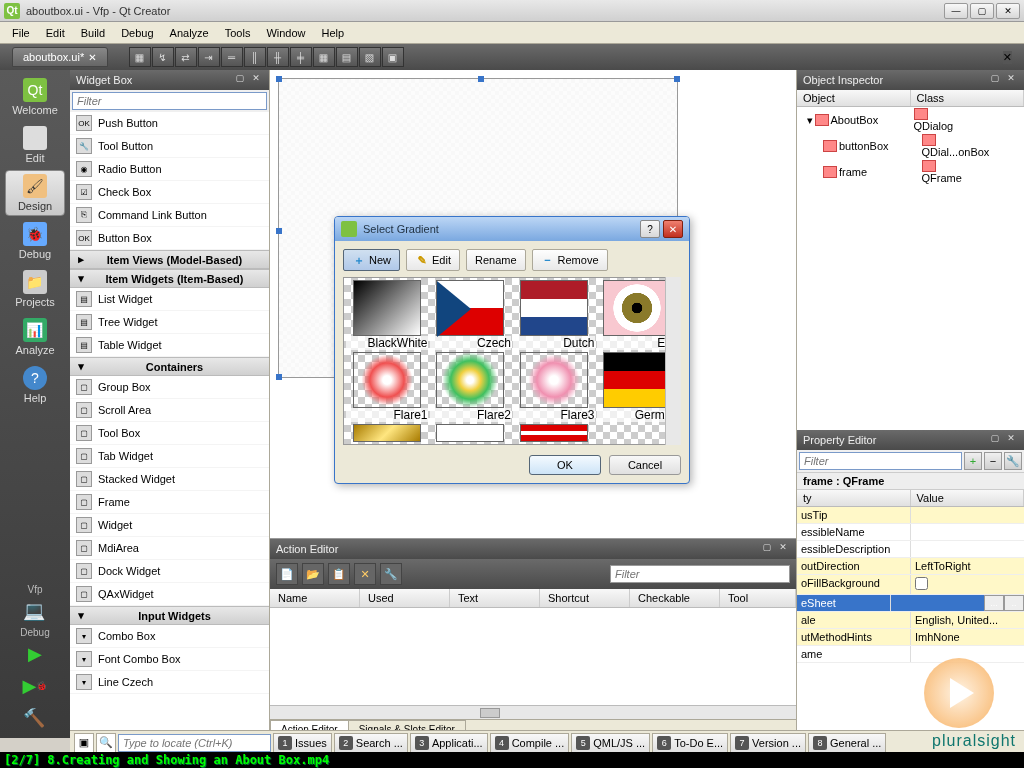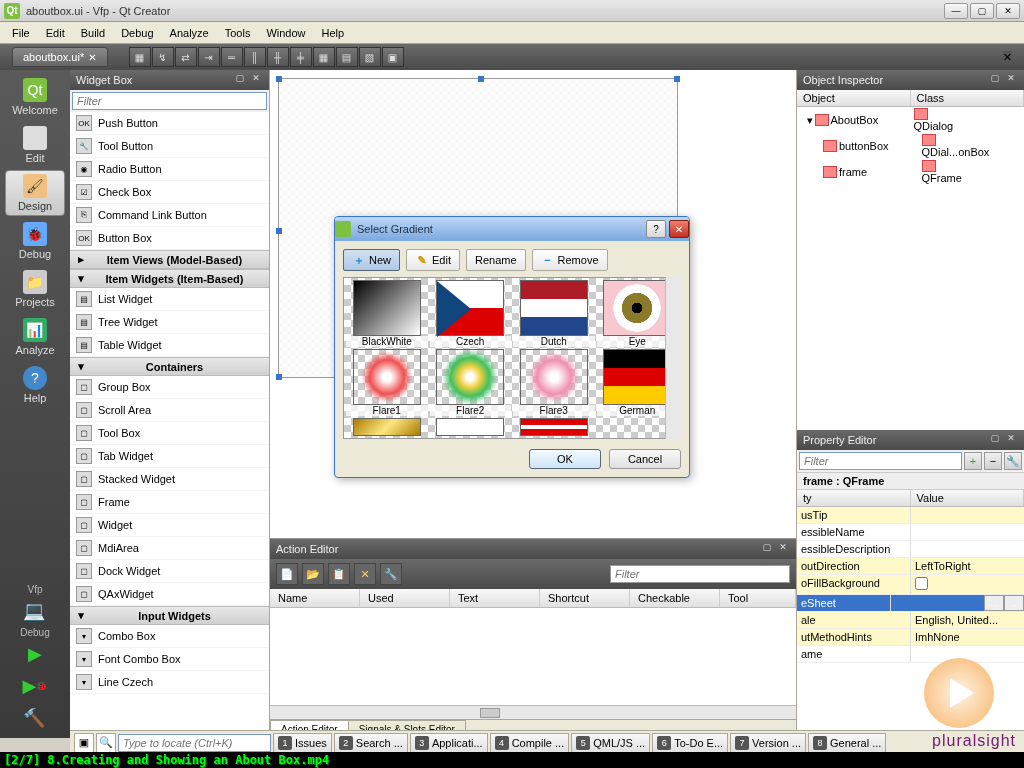--- a/index.html
+++ b/index.html
@@ -91,40 +91,40 @@
 .prop-row .dots { width:20px; flex:0 0 20px; background:#eee; border:1px solid #999; text-align:center; font-size:9px; }
 .locator-row { position:absolute; bottom:14px; left:70px; right:0; height:24px; background:#ece9d8; display:flex; align-items:center; padding:0 4px; gap:2px; border-top:1px solid #aca899; }
 .locator-row .loc-ic { width:20px; height:20px; border:1px solid #aca899; background:#fff; display:flex; align-items:center; justify-content:center; }
 .locator-row input { flex:0 0 150px; border:1px solid #7a9ac9; padding:2px 4px; font-style:italic; color:#888; }
 .status-tabs { display:flex; gap:2px; flex:1; overflow:hidden; }
 .status-tabs .st { display:flex; align-items:center; gap:3px; padding:2px 4px; border:1px solid #aca899; background:linear-gradient(#f8f8f8,#e0e0e0); white-space:nowrap; font-size:10px;}
 .status-tabs .st .n { background:#555; color:#fff; width:14px; height:14px; border-radius:2px; text-align:center; line-height:14px; font-size:9px;}
 
 
 .caption { position:absolute; bottom:0; left:0; right:0; height:16px; background:#000; color:#0f0; font-family:monospace; font-weight:bold; padding:0 4px; font-size:12px; text-shadow:1px 1px #063; display:flex; align-items:center; }
-.brand { position:absolute; right:8px; bottom:18px; color:#701a75; font-size:16px; letter-spacing:1px; }
+.brand { position:absolute; right:8px; bottom:18px; color:#0f766e; font-size:16px; letter-spacing:1px; }
 .playbtn { position:absolute; right:30px; bottom:40px; width:70px; height:70px; border-radius:50%; background:radial-gradient(circle,#fff2e0,#f7a54a); display:flex; align-items:center; justify-content:center; opacity:.85;}
 .playbtn::after { content:""; border-left:24px solid #fff; border-top:15px solid transparent; border-bottom:15px solid transparent; margin-left:6px;}
 
 
 .dialog { position:absolute; top:216px; left:334px; width:356px; background:#ece9d8; border:1px solid #3874c9; box-shadow:2px 2px 8px rgba(0,0,0,.3); border-radius:4px; }
-.dlg-title { height:24px; background:linear-gradient(#bcd6f5,#7aa8e0); border-radius:3px 3px 0 0; display:flex; align-items:center; padding:0 0; }
+.dlg-title { height:24px; background:linear-gradient(#bcd6f5,#7aa8e0); border-radius:3px 3px 0 0; display:flex; align-items:center; padding:0 6px; }
 .dlg-title .di { width:16px; height:16px; background:#7ec142; border-radius:2px; margin-right:6px; }
 .dlg-title .dt { flex:1; color:#234; }
 .dlg-title .db { width:20px; height:18px; margin-left:3px; border-radius:2px; display:flex; align-items:center; justify-content:center; border:1px solid #888; background:linear-gradient(#f8f8f8,#d8d8d8); font-size:10px;}
 .dlg-title .db.close { background:linear-gradient(#f08070,#c03020); color:#fff; border-color:#802010;}
 .dlg-body { padding:8px; }
 .dlg-toolbar { display:flex; gap:6px; margin-bottom:6px; }
 .dlg-btn { display:flex; align-items:center; gap:3px; padding:3px 8px; border:1px solid #aca899; background:linear-gradient(#fefefe,#e8e8e8); border-radius:2px; }
 .dlg-btn.pressed { background:linear-gradient(#d0e0f0,#b0c8e8); border-color:#567; }
 .dlg-btn .bi { width:14px; height:14px; display:flex; align-items:center; justify-content:center; font-weight:bold; }
 .grad-grid { background:repeating-conic-gradient(#ccc 0 25%,#fff 0 50%) 0 0/14px 14px; border:1px solid #999; padding:2px; display:grid; grid-template-columns:repeat(4,1fr); gap:2px; max-height:190px; overflow:hidden; position:relative;}
 .grad-cell { display:flex; flex-direction:column; align-items:center; }
 .grad-sw { width:68px; height:56px; border:1px solid #666; }
-.grad-cell span { font-size:10px; background:rgba(255,255,255,.7); width:100%; text-align:center; }
+.grad-cell span { font-size:12px; background:rgba(255,255,255,.7); width:100%; text-align:right; }
 .dlg-foot { display:flex; justify-content:flex-end; gap:8px; margin-top:10px; }
 .dlg-foot button { width:72px; padding:3px 0; border:1px solid #567; border-radius:3px; background:linear-gradient(#f4faff,#cde4f7); }
 
 .scroll-v { position:absolute; top:0; right:0; width:16px; height:100%; background:#e8e8e8; border-left:1px solid #bbb; }
 
 
 .sw-bw { background:linear-gradient(135deg,#000,#fff); }
 .sw-czech { background:linear-gradient(#fff 50%,#d00 50%); position:relative; }
 .sw-czech::after{content:"";position:absolute;left:0;top:0;border-top:28px solid transparent;border-bottom:28px solid transparent;border-left:34px solid #11457e;}
 .sw-dutch { background:linear-gradient(#ae1c28 33%,#fff 33% 66%,#21468b 66%); }

